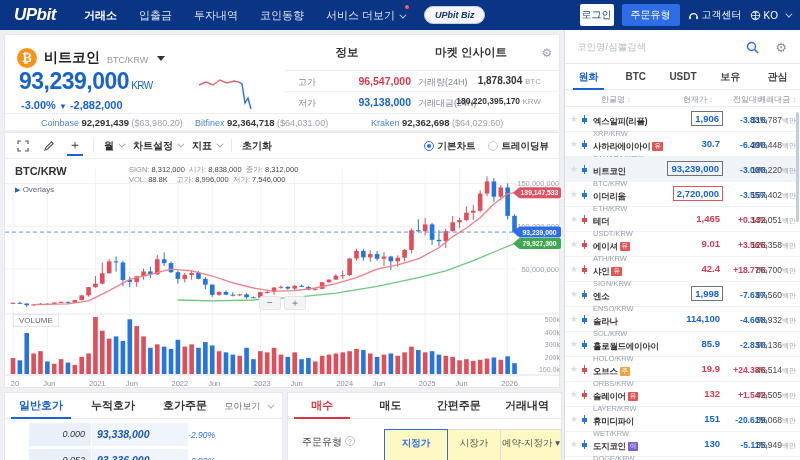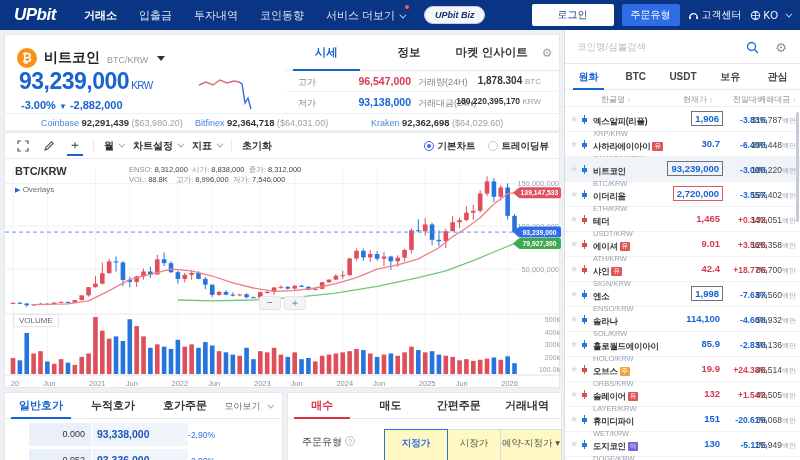--- a/index.html
+++ b/index.html
@@ -8,21 +8,21 @@
   
   .nav { position:absolute; left:0; top:0; width:800px; height:30px; background:#0a3585; display:flex; align-items:center; color:#fff; }
   .logo { font-size:17px; font-weight:bold; font-style:italic; margin-left:14px; letter-spacing:-0.5px; cursor:pointer; }
   .nav-menu { display:flex; align-items:center; margin-left:28px; gap:22px; }
   .nitem { font-size:11px; color:rgba(255,255,255,.85); cursor:pointer; position:relative; }
   .nitem.active { color:#fff; font-weight:bold; }
   .ndot { position:absolute; right:-5px; top:-3px; width:4px; height:4px; border-radius:50%; background:#ff5b5b; }
   .chev { display:inline-block; width:5px; height:5px; border-right:1px solid #cfd6e6; border-bottom:1px solid #cfd6e6; transform:rotate(45deg) translateY(-2px); margin-left:4px; }
   .bizpill { margin-left:20px; background:#f4f6fb; color:#14346e; font-style:italic; font-weight:bold; font-size:9px; padding:3px 10px; border-radius:10px; border:1px solid #c8d1e4; cursor:pointer; }
   .nav-right { position:absolute; right:10px; top:0; height:30px; display:flex; align-items:center; gap:8px; }
-  .login-btn { background:#fff; color:#0a3585; font-size:10px; padding:4px 26px; border:none; border-radius:2px; cursor:pointer; }
+  .login-btn { background:#fff; color:#0a3585; font-size:10px; padding:4px 2px; border:none; border-radius:2px; cursor:pointer; }
   .signup-btn { background:#2e6de6; color:#fff; font-size:10px; padding:4px 9px; border:none; border-radius:2px; cursor:pointer; }
   .navsmall { font-size:10px; color:#fff; display:flex; align-items:center; gap:3px; cursor:pointer; }
   .navsvg { width:11px; height:11px; }
 
   .sheet { position:absolute; background:#fff; border:1px solid #e6e8ee; }
 
   
   .header-card { left:4px; top:34px; width:556px; height:96px; }
   .coin-title { position:absolute; left:12px; top:13px; display:flex; align-items:center; gap:7px; }
   .coin-icon { width:20px; height:20px; border-radius:50%; background:#f7931a; color:#fff; font-size:12px; font-weight:bold; text-align:center; line-height:20px; }
@@ -73,21 +73,21 @@
   .zoombtn { width:22px; height:14px; background:#f3f4f6; border:1px solid #e2e4e9; border-radius:3px; font-size:10px; color:#666; text-align:center; line-height:12px; cursor:pointer; }
   .vol-label { position:absolute; left:8px; top:181px; font-size:8px; color:#667; background:#fff; border:1px solid #e3e5ea; padding:1px 5px; }
 
   
   .ob-card { left:4px; top:392px; width:279px; height:76px; }
   .btabs { position:absolute; left:0; top:0; width:100%; height:26px; border-bottom:1px solid #e7e9ee; display:flex; align-items:stretch; }
   .btab { font-size:11px; font-weight:bold; color:#333; display:flex; align-items:center; justify-content:center; cursor:pointer; position:relative; padding:0 14px; }
   .btab.act-blue { color:#1763d2; } .btab.act-blue::after { content:""; position:absolute; left:6px; right:6px; bottom:-1px; height:2px; background:#1763d2; }
   .btab.act-red { color:#d8343f; } .btab.act-red::after { content:""; position:absolute; left:6px; right:6px; bottom:-1px; height:2px; background:#d8343f; }
   .moabogi { position:absolute; right:10px; top:7px; font-size:9px; color:#667; cursor:pointer; }
-  .ob-row { position:absolute; left:0; width:279px; height:32px; }
+  .ob-row { position:absolute; left:0; width:279px; height:32px;font-style:italic; }
   .ob-bg { position:absolute; left:24px; width:159px; height:23px; }
   .ob-bg .c1 { position:absolute; left:0; width:62px; height:23px; background:#e9f0f9; }
   .ob-bg .c2 { position:absolute; left:63px; width:96px; height:23px; background:#f0f5fb; }
   .ob-qty { position:absolute; left:24px; width:56px; top:6px; font-size:9px; color:#333; text-align:right; }
   .ob-price { position:absolute; left:92px; width:84px; top:5px; font-size:10.5px; font-weight:bold; color:#1b56b8; text-align:left; }
   .ob-pct { position:absolute; left:150px; width:60px; top:7px; font-size:8.5px; color:#2e6de6; text-align:right; }
 
   
   .order-card { left:287px; top:392px; width:275px; height:76px; }
   .order-card .btab { flex:1; padding:0; }
@@ -175,21 +175,20 @@
   <div class="chg-line">
     <span>-3.00%</span>
     <span style="font-size:8px">▼</span>
     <span>-2,882,000</span>
   </div>
   <svg class="spark" width="72" height="48" viewBox="0 0 72 48">
     <polyline points="4,16 11,13 18,16 25,11 32,14 39,12 44,13" fill="none" stroke="#e06a74" stroke-width="1.4"></polyline>
     <polyline points="44,13 47,15 50,34 53,29 56,40" fill="none" stroke="#2e6de6" stroke-width="1.4"></polyline>
   </svg>
   <div class="hdr-tabs">
-    <div class="htab active">시세</div>
     <div class="htab">정보</div>
     <div class="htab">마켓 인사이트</div>
     <div class="hgear">⚙</div>
   </div>
   <div class="stats">
     <div class="stat-row">
       <span class="slabel">고가</span>
       <span class="sval1 red">96,547,000</span>
       <span class="slabel2">거래량(24H)</span>
       <span class="sval2"><span>1,878.304</span> <span class="unit">BTC</span></span>
@@ -521,21 +520,21 @@
       <text x="291.67" y="225" text-anchor="middle" font-size="7.5" fill="#8a909b">Jun</text>
       <text x="339.76" y="225" text-anchor="middle" font-size="7.5" fill="#8a909b">2024</text>
       <text x="374.11" y="225" text-anchor="middle" font-size="7.5" fill="#8a909b">Jun</text>
       <text x="422.2" y="225" text-anchor="middle" font-size="7.5" fill="#8a909b">2025</text>
       <text x="456.55" y="225" text-anchor="middle" font-size="7.5" fill="#8a909b">Jun</text>
       <text x="504.64" y="225" text-anchor="middle" font-size="7.5" fill="#8a909b">2026</text>
     </svg>
 
   <div class="cinfo-sym">BTC/KRW</div>
   <div class="cinfo">
-    <div><span>ENSO:</span> <b>8,312,000</b>&nbsp;&nbsp;<span>시가:</span> <b>8,838,000</b>&nbsp;&nbsp;<span>종가:</span> <b>8,312,000</b></div>
+    <div><span>SIGN:</span> <b>8,312,000</b>&nbsp;&nbsp;<span>시가:</span> <b>8,838,000</b>&nbsp;&nbsp;<span>종가:</span> <b>8,312,000</b></div>
     <div><span>VOL:</span> <b>88.8K</b>&nbsp;&nbsp;&nbsp;&nbsp;<span>고가:</span> <b>8,996,000</b>&nbsp;&nbsp;<span>저가:</span> <b>7,546,000</b></div>
   </div>
   <div class="overlays"><span class="tri">▶</span> <span>Overlays</span></div>
   <div class="zoomers">
     <div class="zoombtn">−</div>
     <div class="zoombtn">＋</div>
   </div>
   <div class="vol-label">VOLUME</div>
 </div>
 

